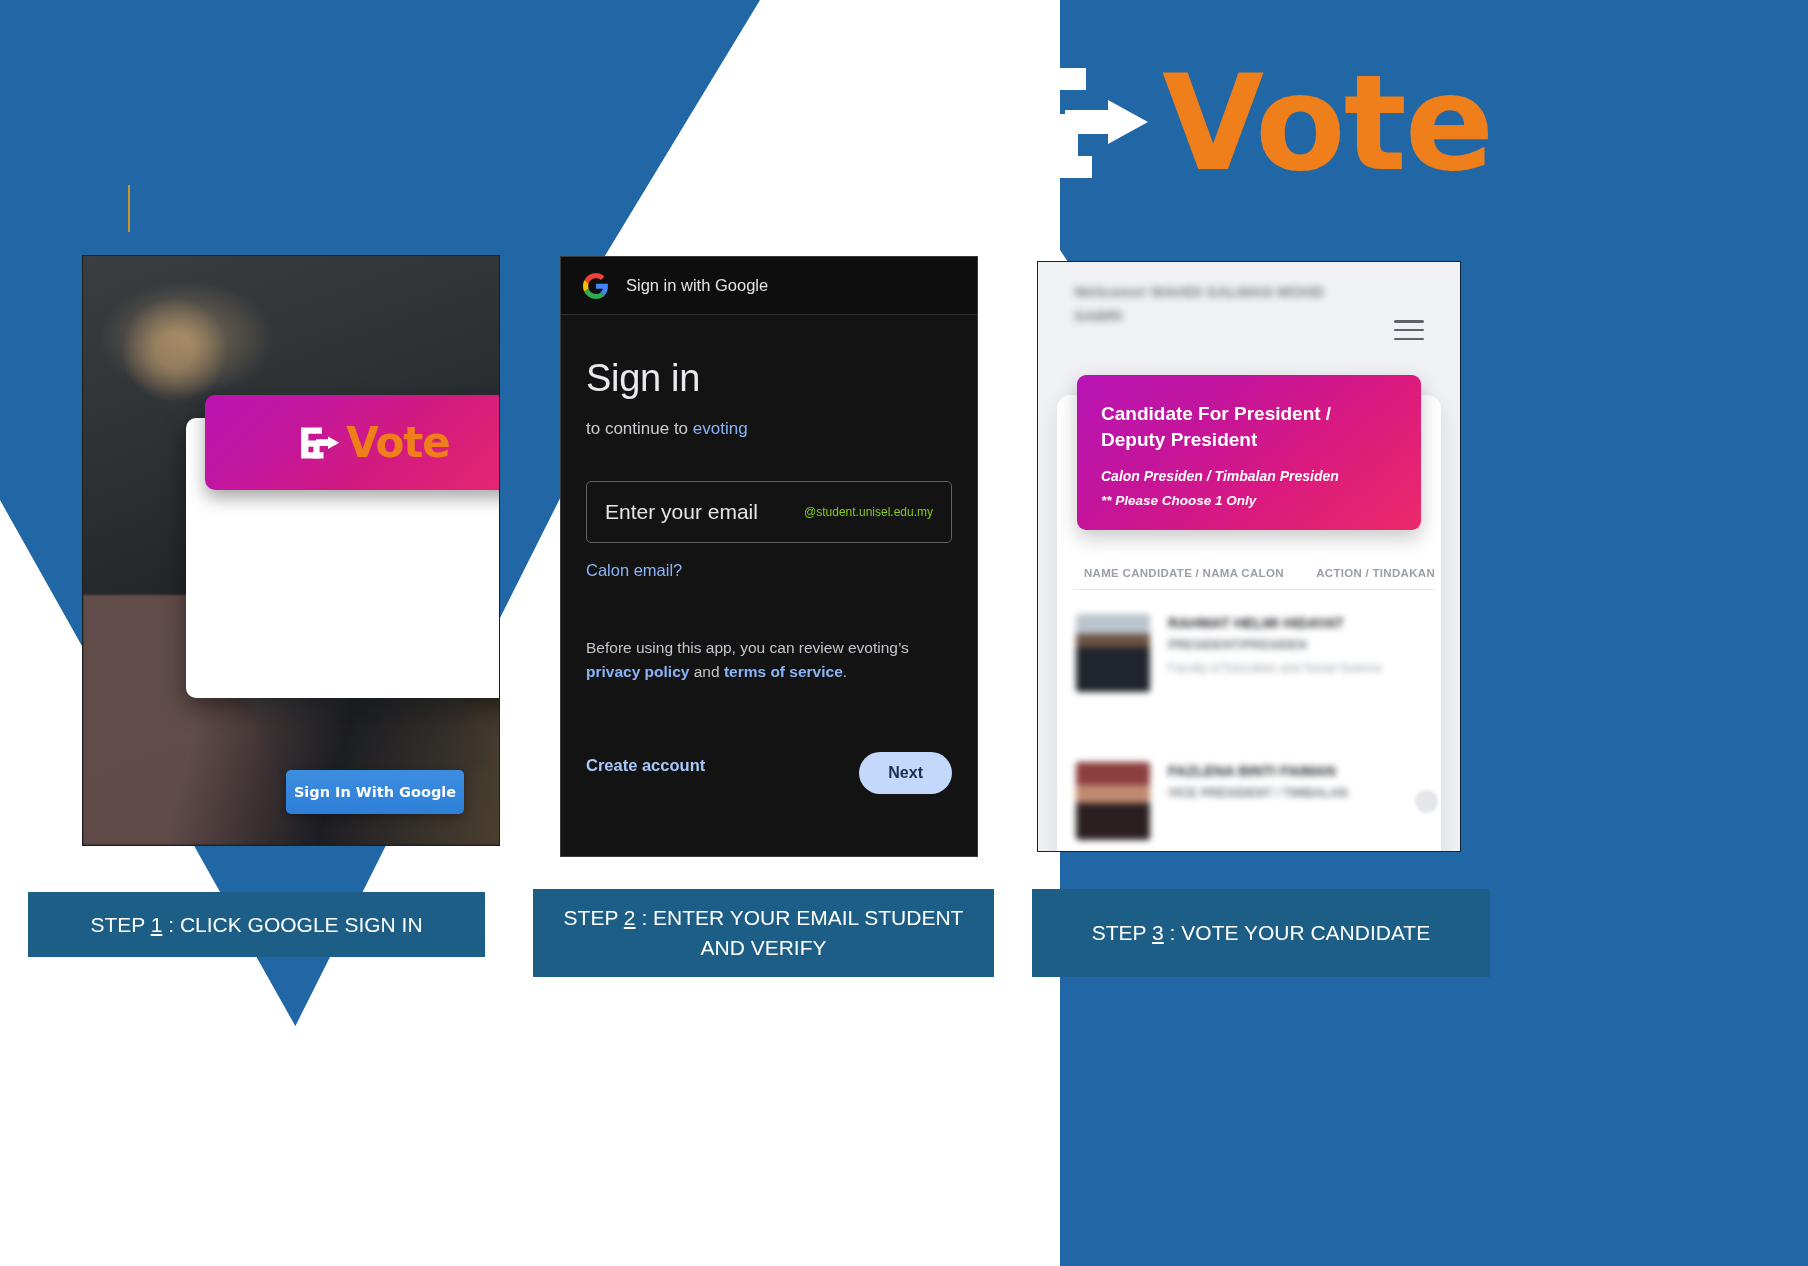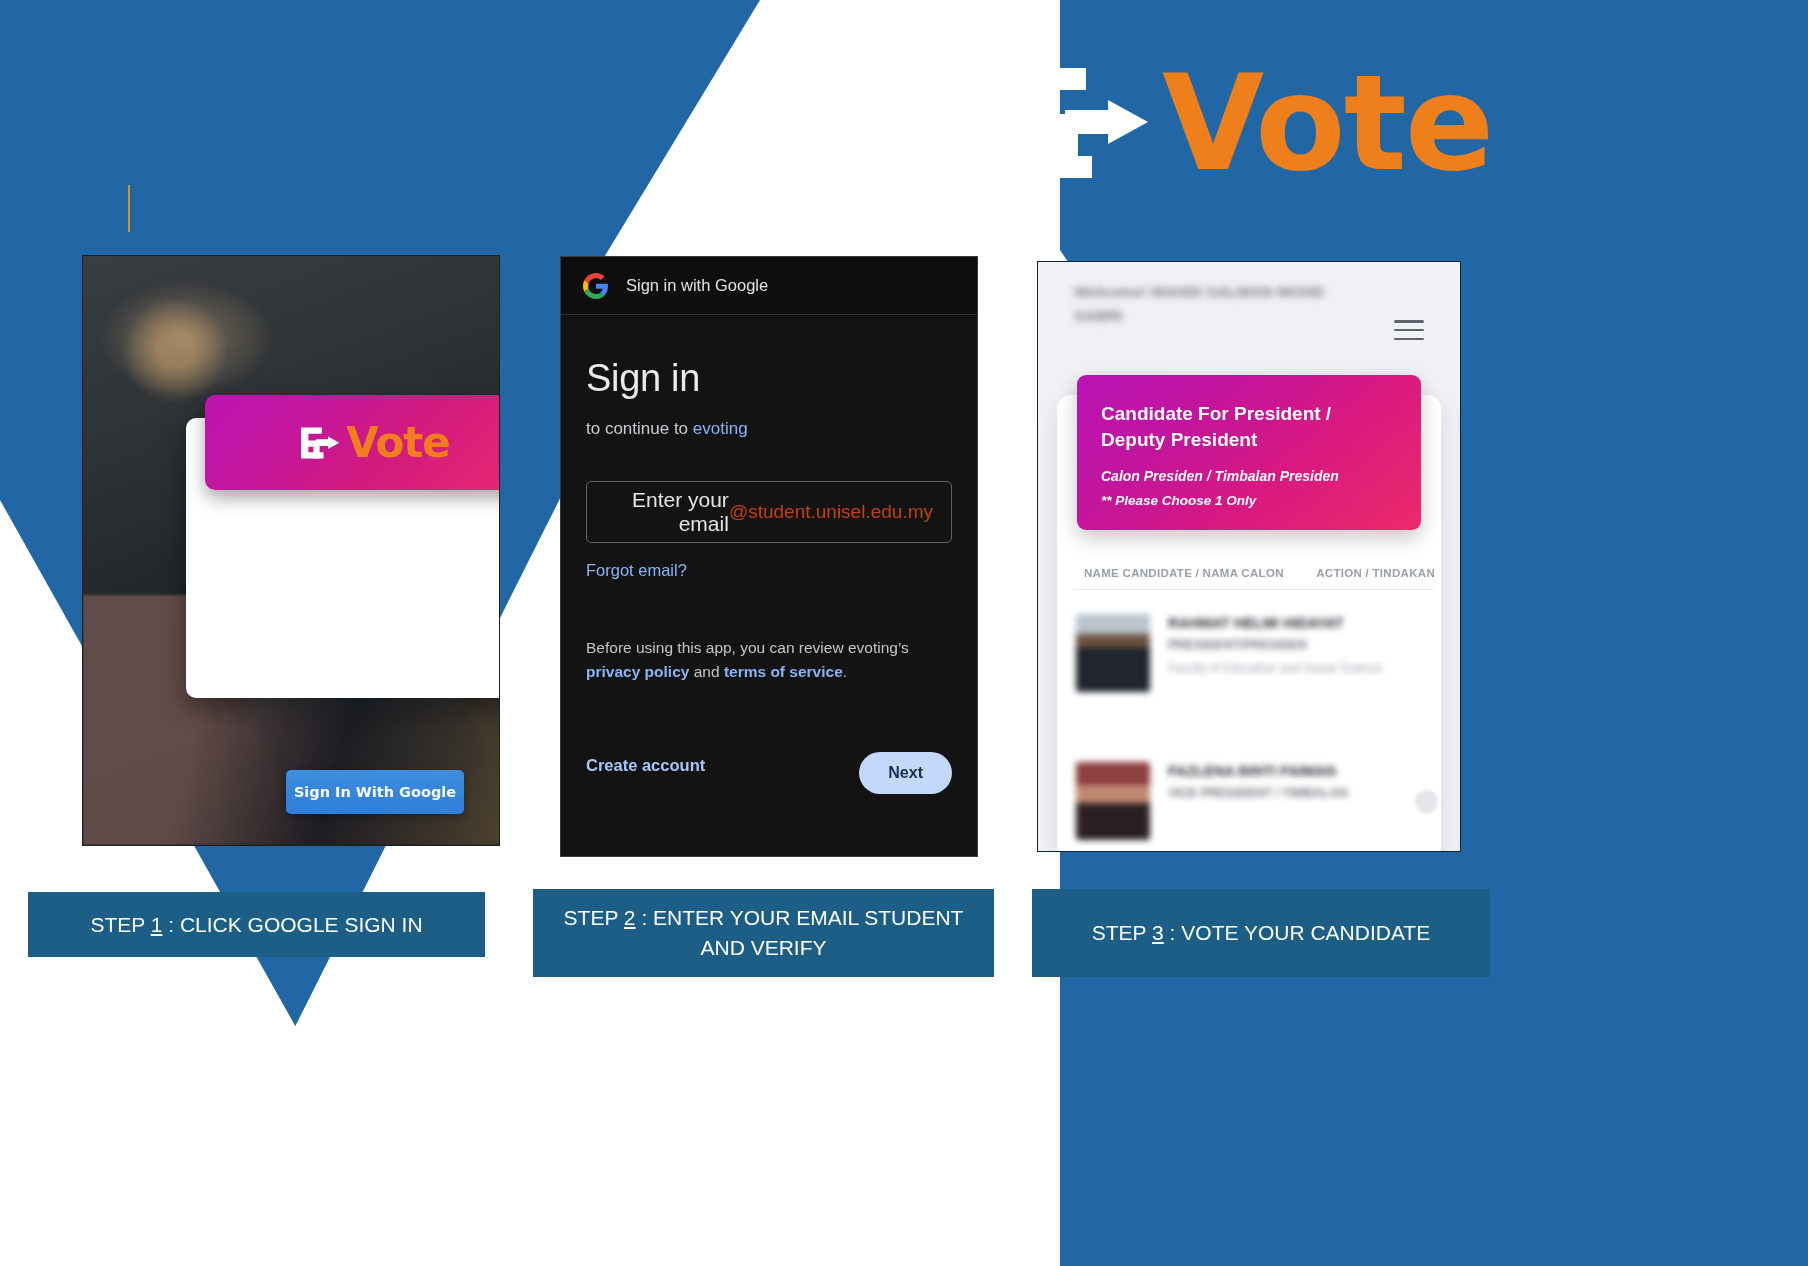--- a/index.html
+++ b/index.html
@@ -135,21 +135,21 @@
     color: #e8eaed; font-size: 38px; font-weight: 400; letter-spacing: -.3px;
   }
   #p2-continue { margin-top: 19px; font-size: 17px; color: #c9ccd1; }
   #p2-continue b { font-weight: 400; color: #8ab4f8; }
   #p2-email-field {
     margin-top: 42px; height: 62px; border: 1px solid #5f6368;
     border-radius: 5px; display: flex; align-items: center;
     padding: 0 18px; justify-content: space-between; background: transparent;
   }
   #p2-email-placeholder { color: #e5e5e5; font-size: 21px; text-align: right; }
-  #p2-email-domain { color: #c2410c; font-size: 19px; }
+  #p2-email-domain { color: #84cc16; font-size: 12px; }
   #p2-forgot { margin-top: 18px; color: #8ab4f8; font-size: 16.5px; cursor: pointer; display:inline-block; }
   #p2-legal { margin-top: 56px; font-size: 15.5px; line-height: 1.55; color: #c3c6ca; }
   #p2-legal a { color: #8ab4f8; text-decoration: none; font-weight: 700; cursor: pointer; }
   #p2-actions {
     margin-top: 52px; display: flex; align-items: center; justify-content: space-between;
   }
   #p2-create { color: #a8c7fa; font-size: 16.5px; font-weight: 700; cursor: pointer; }
   #p2-next {
     border: 0; border-radius: 21px; background: #c3d8fb; color: #16304f;
     height: 42px; padding: 0 29px; font-size: 16px; font-weight: 700; cursor: pointer;
@@ -280,21 +280,21 @@
 
       <div id="p2-continue">
         <span>to continue to </span><b>evoting</b>
       </div>
 
       <div id="p2-email-field">
         <span id="p2-email-placeholder">Enter your email</span>
         <span id="p2-email-domain">@student.unisel.edu.my</span>
       </div>
 
-      <div id="p2-forgot">Forgot email?</div>
+      <div id="p2-forgot">Calon email?</div>
 
       <div id="p2-legal">
         <span>Before using this app, you can review evoting’s </span><a>privacy policy</a><span> and </span><a>terms of service</a><span>.</span>
       </div>
 
       <div id="p2-actions">
         <span id="p2-create">Create account</span>
         <button id="p2-next">Next</button>
       </div>
     </div>

